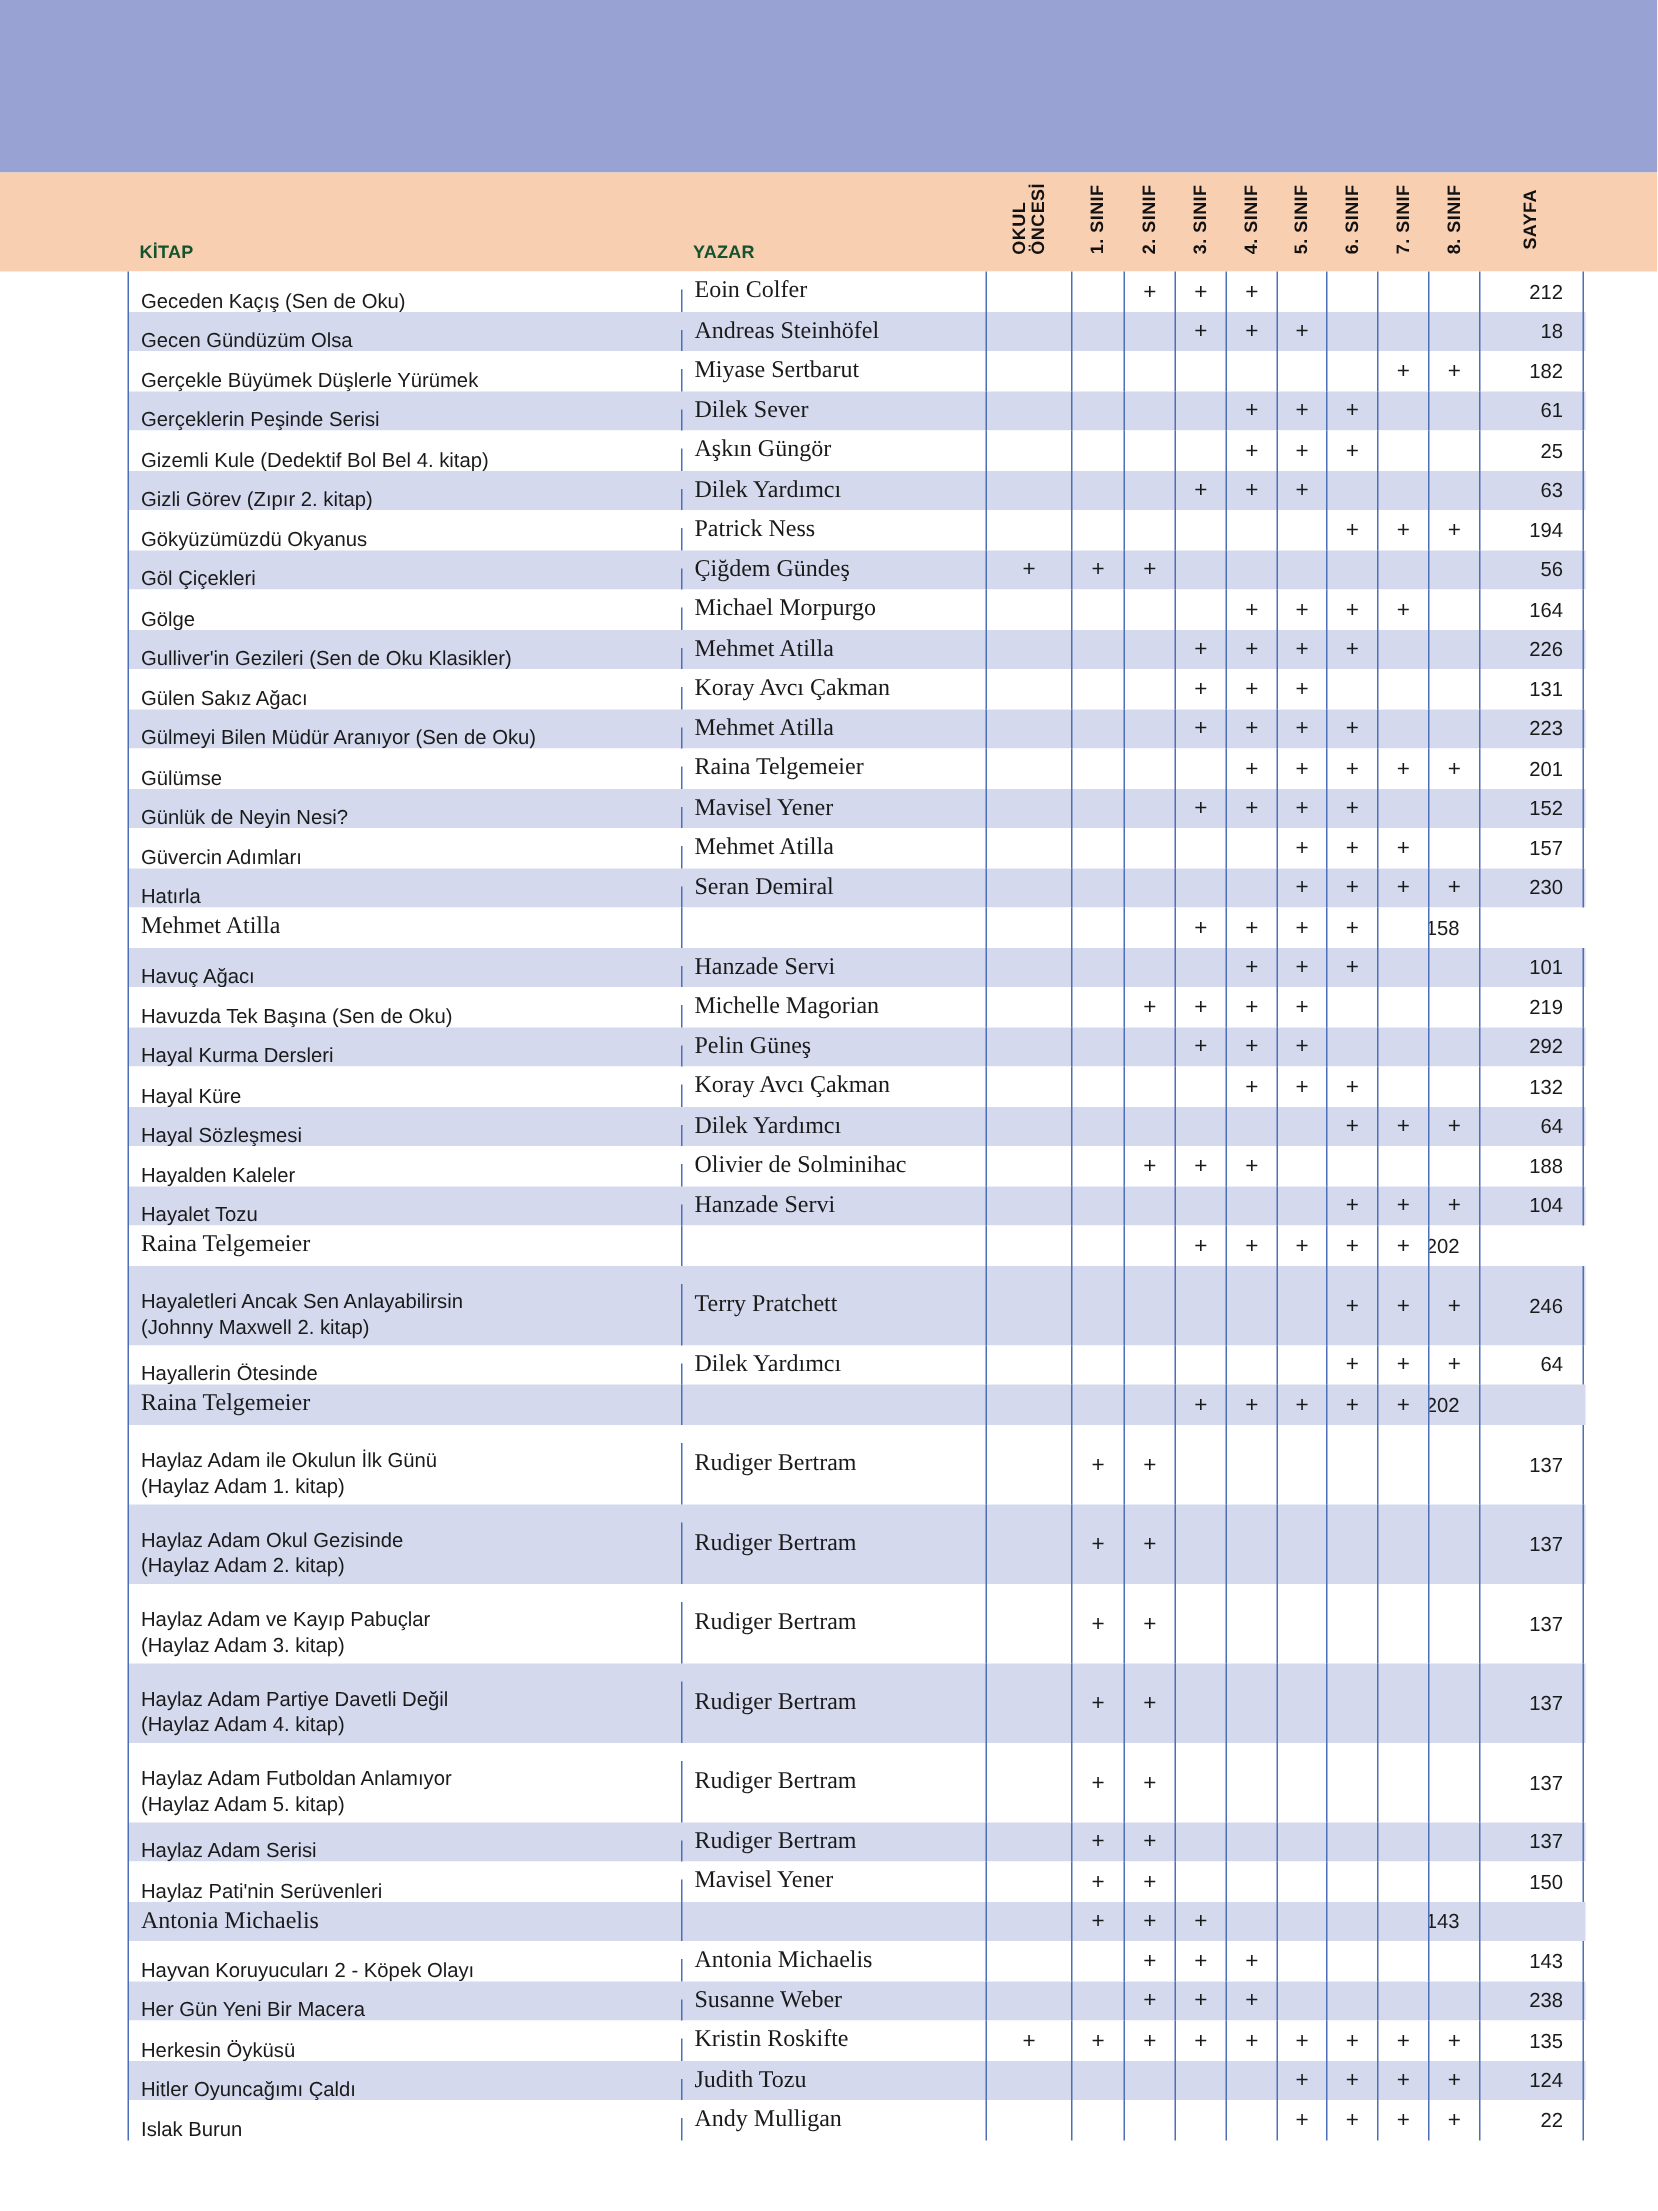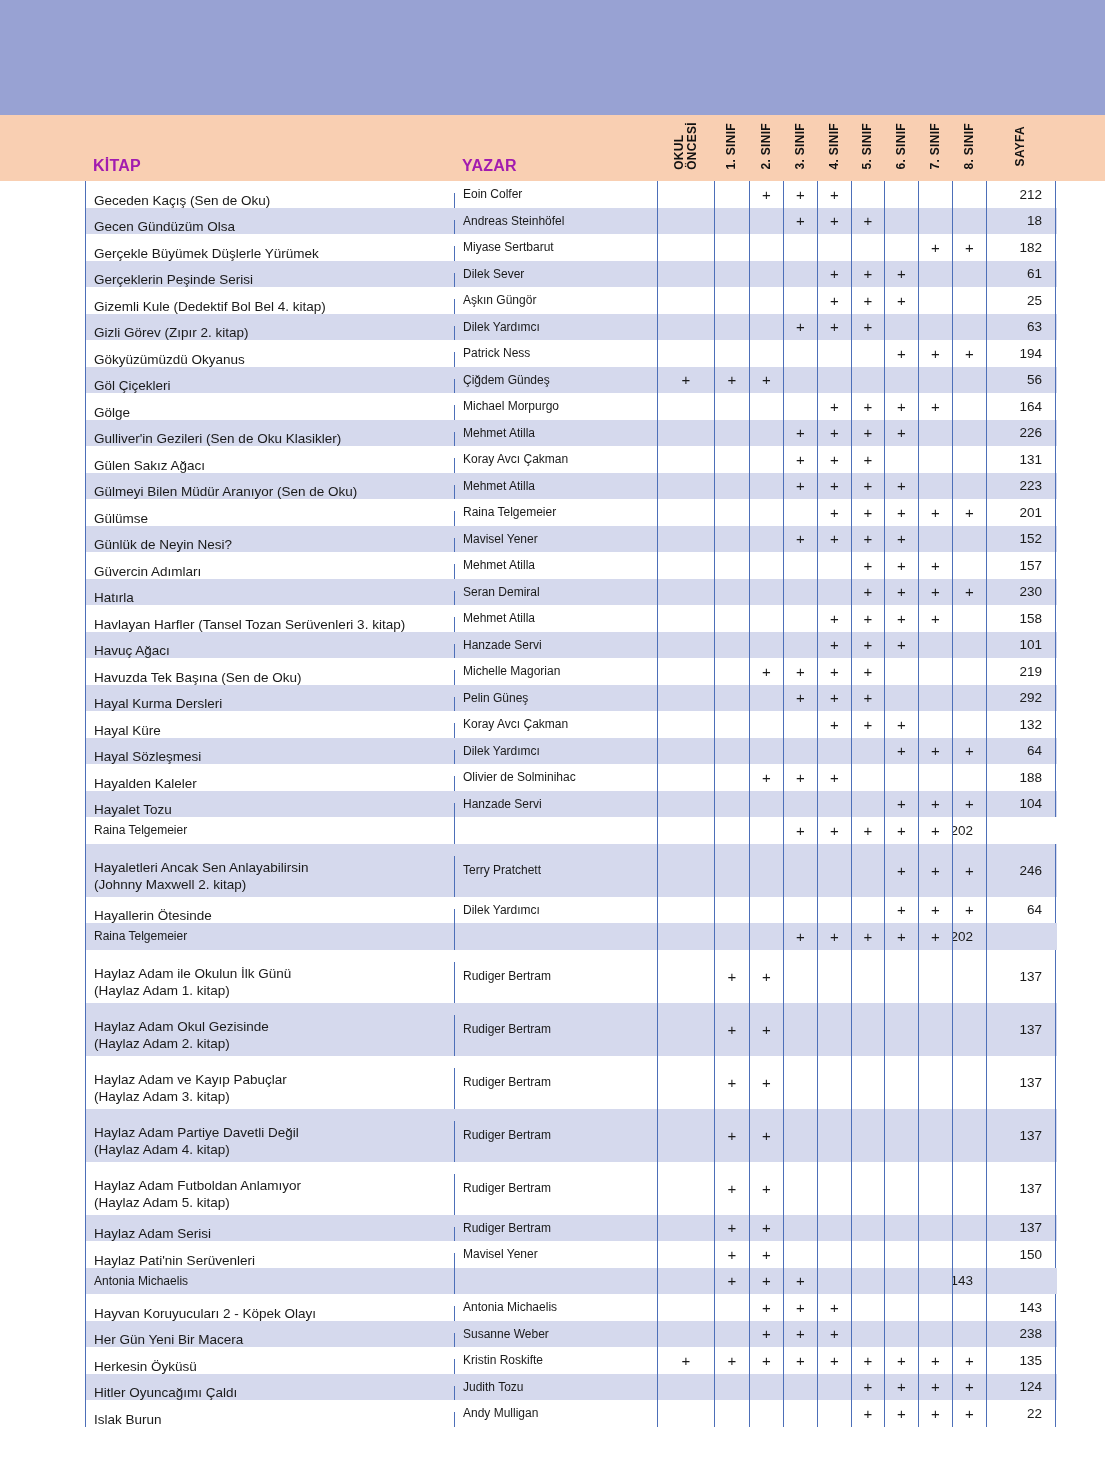--- a/index.html
+++ b/index.html
@@ -14,21 +14,21 @@
   .top-band{
     position:absolute;left:0;top:0;width:1105px;height:115px;
     background:#98a2d3;
   }
   .header-band{
     position:absolute;left:0;top:115px;width:1105px;height:66px;
     background:#f9cfb2;
   }
   .h-label{
     position:absolute;bottom:6px;
-    font-weight:bold;font-size:16px;letter-spacing:.2px;color:#a21caf;
+    font-weight:bold;font-size:12px;letter-spacing:.2px;color:#14532d;
     white-space:nowrap;
   }
   .h-kitap{left:93px;}
   .h-yazar{left:462px;margin-top:20px;}
   .rot-wrap{
     position:absolute;top:0;height:66px;
     display:flex;align-items:center;justify-content:center;
     padding-bottom:4px;box-sizing:border-box;
   }
   .rot-text{
@@ -65,21 +65,21 @@
     box-sizing:border-box;
     border-right:1.5px solid #4d6fb8;
     display:flex;align-items:center;
     overflow:hidden;
   }
   .c-title{
     padding-left:8px;font-size:13.5px;line-height:17px;
     white-space:pre-line;
     margin-top:12px;
   }
-  .c-author{padding-left:8px;font-size:12px;}
+  .c-author{padding-left:8px;font-size:16px;font-family:Liberation Serif, serif;}
   .c-grade{justify-content:center;font-size:15px;line-height:15px;}
   .c-page{justify-content:flex-end;padding-right:13px;font-size:13.5px;}
 </style>
 </head>
 <body>
 
 <div class="page">
 
   <div class="top-band"></div>
 
@@ -339,21 +339,20 @@
         <div class="cell c-grade"></div>
         <div class="cell c-grade"></div>
         <div class="cell c-grade"></div>
         <div class="cell c-grade">+</div>
         <div class="cell c-grade">+</div>
         <div class="cell c-grade">+</div>
         <div class="cell c-grade">+</div>
         <div class="cell c-page">230</div>
       </div>
       <div class="trow">
-        <div class="cell c-title">Havlayan Harfler (Tansel Tozan Serüvenleri 3. kitap)</div>
         <div class="cell c-author">Mehmet Atilla</div>
         <div class="cell c-grade"></div>
         <div class="cell c-grade"></div>
         <div class="cell c-grade"></div>
         <div class="cell c-grade"></div>
         <div class="cell c-grade">+</div>
         <div class="cell c-grade">+</div>
         <div class="cell c-grade">+</div>
         <div class="cell c-grade">+</div>
         <div class="cell c-grade"></div>

